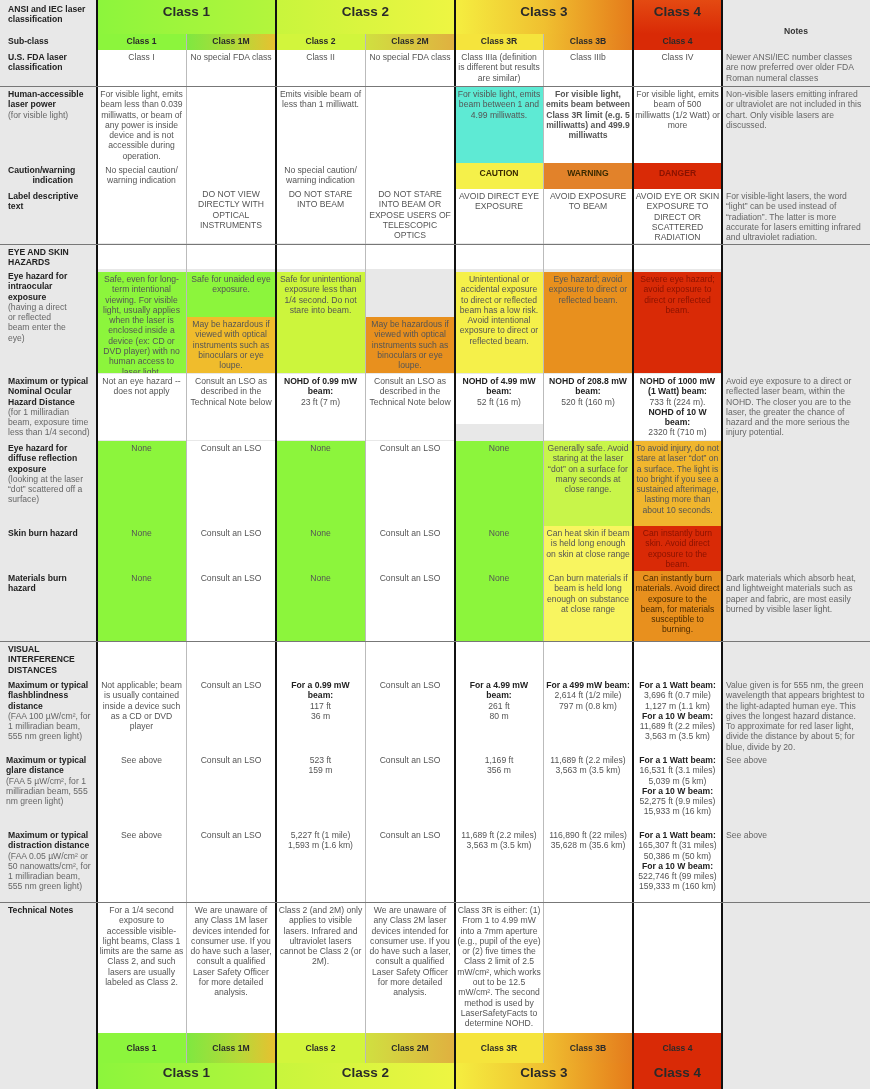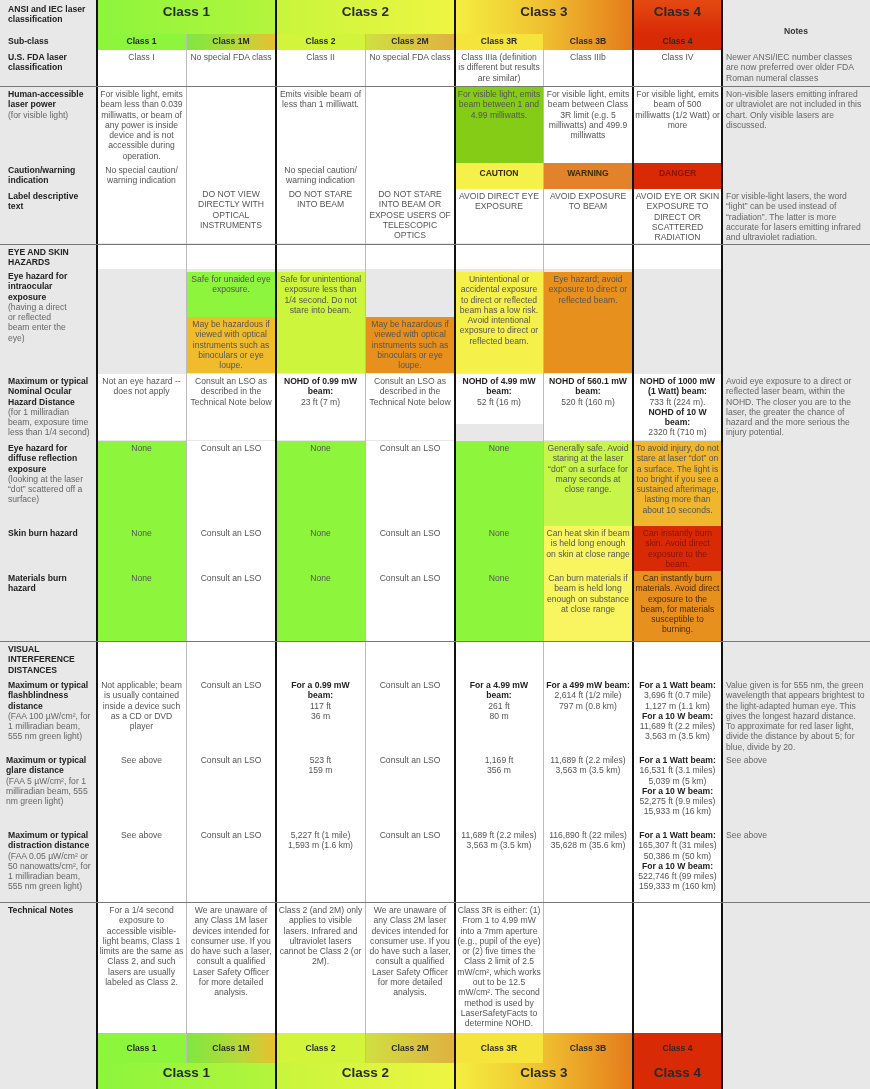--- a/index.html
+++ b/index.html
@@ -56,26 +56,26 @@
   <div class="cell" style="left:455px;top:50px;width:88px;height:36px;background:#fff;">Class IIIa (definition is different but results are similar)</div>
   <div class="cell" style="left:543px;top:50px;width:90px;height:36px;background:#fff;">Class IIIb</div>
   <div class="cell" style="left:633px;top:50px;width:89px;height:36px;background:#fff;">Class IV</div>
   <div class="cell note" style="left:722px;top:50px;width:148px;height:36px;">Newer ANSI/IEC number classes are now preferred over older FDA Roman numeral classes</div>
 
   <div class="cell lbl" style="left:0;top:87px;width:97px;height:76px;"><span class="t">Human-accessible laser power</span><span>(for visible light)</span></div>
   <div class="cell" style="left:97px;top:87px;width:89px;height:76px;background:#fff;">For visible light, emits beam less than 0.039 milliwatts, or beam of any power is inside device and is not accessible during operation.</div>
   <div class="cell" style="left:186px;top:87px;width:90px;height:76px;background:#fff;"></div>
   <div class="cell" style="left:276px;top:87px;width:89px;height:76px;background:#fff;">Emits visible beam of less than 1 milliwatt.</div>
   <div class="cell" style="left:365px;top:87px;width:90px;height:76px;background:#fff;"></div>
-  <div class="cell" style="left:455px;top:87px;width:88px;height:76px;background:#84cc16;">For visible light, emits beam between 1 and 4.99 milliwatts.</div>
-  <div class="cell" style="left:543px;top:87px;width:90px;height:76px;background:#fff;">For visible light, emits beam between Class 3R limit (e.g. 5 milliwatts) and 499.9 milliwatts</div>
+  <div class="cell" style="left:455px;top:87px;width:88px;height:76px;background:#5eead4;">For visible light, emits beam between 1 and 4.99 milliwatts.</div>
+  <div class="cell" style="left:543px;top:87px;width:90px;height:76px;background:#fff;font-weight:bold;">For visible light, emits beam between Class 3R limit (e.g. 5 milliwatts) and 499.9 milliwatts</div>
   <div class="cell" style="left:633px;top:87px;width:89px;height:76px;background:#fff;">For visible light, emits beam of 500 milliwatts (1/2 Watt) or more</div>
   <div class="cell note" style="left:722px;top:87px;width:148px;height:76px;">Non-visible lasers emitting infrared or ultraviolet are not included in this chart. Only visible lasers are discussed.</div>
 
-  <div class="cell lbl" style="left:0;top:163px;width:77px;height:26px;">
+  <div class="cell lbl" style="left:0;top:163px;width:77px;height:26px;text-align:right;">
       <span class="t">Caution/warning indication</span>
     </div>
   <div class="cell" style="left:97px;top:163px;width:89px;height:26px;background:#fff;">No special caution/ warning indication</div>
   <div class="cell" style="left:186px;top:163px;width:90px;height:26px;background:#fff;"></div>
   <div class="cell" style="left:276px;top:163px;width:89px;height:26px;background:#fff;">No special caution/ warning indication</div>
   <div class="cell" style="left:365px;top:163px;width:90px;height:26px;background:#fff;"></div>
   <div class="cell sig" style="left:455px;top:163px;width:88px;height:26px;background:#f5f04a;">CAUTION</div>
   <div class="cell sig" style="left:543px;top:163px;width:90px;height:26px;background:#e2822a;">WARNING</div>
   <div class="cell sig red-text" style="left:633px;top:163px;width:89px;height:26px;background:#d92a06;">DANGER</div>
 
@@ -90,34 +90,36 @@
   <div class="cell" style="left:543px;top:189px;width:90px;height:54px;background:#fff;">AVOID EXPOSURE TO BEAM</div>
   <div class="cell" style="left:633px;top:189px;width:89px;height:54px;background:#fff;">AVOID EYE OR SKIN EXPOSURE TO DIRECT OR SCATTERED RADIATION</div>
   <div class="cell note" style="left:722px;top:189px;width:148px;height:54px;">For visible-light lasers, the word “light” can be used instead of “radiation”. The latter is more accurate for lasers emitting infrared and ultraviolet radiation.</div>
 
   <div class="cell lbl" style="left:0;top:245px;width:97px;height:24px;">
       <span class="t">EYE AND SKIN HAZARDS</span>
     </div>
   <div class="cell" style="left:97px;top:245px;width:625px;height:24px;background:#fff;"></div>
 
   <div class="cell lbl" style="left:0;top:269px;width:77px;height:104px;"><span class="t">Eye hazard for intraocular exposure</span><span>(having a direct or reflected beam enter the eye)</span></div>
+  <div class="cell" style="left:97px;top:272px;width:89px;height:101px;background:#8cf53c;">Safe, even for long-term intentional viewing. For visible light, usually applies when the laser is enclosed inside a device (ex: CD or DVD player) with no human access to laser light.</div>
   <div class="cell" style="left:186px;top:272px;width:90px;height:45px;background:#8cf53c;">Safe for unaided eye exposure.</div>
   <div class="cell" style="left:186px;top:317px;width:90px;height:56px;background:#f0bc2c;">May be hazardous if viewed with optical instruments such as binoculars or eye loupe.</div>
   <div class="cell" style="left:276px;top:272px;width:89px;height:101px;background:#ccf53c;">Safe for unintentional exposure less than 1/4 second. Do not stare into beam.</div>
   <div class="cell" style="left:365px;top:317px;width:90px;height:56px;background:#e8901e;">May be hazardous if viewed with optical instruments such as binoculars or eye loupe.</div>
   <div class="cell" style="left:455px;top:272px;width:88px;height:101px;background:#f5f04a;">Unintentional or accidental exposure to direct or reflected beam has a low risk. Avoid intentional exposure to direct or reflected beam.</div>
   <div class="cell" style="left:543px;top:272px;width:90px;height:101px;background:#e8901e;">Eye hazard; avoid exposure to direct or reflected beam.</div>
+  <div class="cell red-text" style="left:633px;top:272px;width:89px;height:101px;background:#d92a06;">Severe eye hazard; avoid exposure to direct or reflected beam.</div>
 
   <div class="cell lbl" style="left:0;top:374px;width:97px;height:66px;"><span class="t">Maximum or typical Nominal Ocular Hazard Distance</span><span>(for 1 milliradian beam, exposure time less than 1/4 second)</span></div>
   <div class="cell" style="left:97px;top:374px;width:89px;height:66px;background:#fff;">Not an eye hazard -- does not apply</div>
   <div class="cell" style="left:186px;top:374px;width:90px;height:66px;background:#fff;">Consult an LSO as described in the Technical Note below</div>
   <div class="cell" style="left:276px;top:374px;width:89px;height:66px;background:#fff;"><b>NOHD of 0.99 mW beam:</b><br><span>23 ft (7 m)</span></div>
   <div class="cell" style="left:365px;top:374px;width:90px;height:66px;background:#fff;">Consult an LSO as described in the Technical Note below</div>
   <div class="cell" style="left:455px;top:374px;width:88px;height:50px;background:#fff;"><b>NOHD of 4.99 mW beam:</b><br><span>52 ft (16 m)</span></div>
-  <div class="cell" style="left:543px;top:374px;width:90px;height:66px;background:#fff;"><b>NOHD of 560.1 mW beam:</b><br><span>520 ft (160 m)</span></div>
+  <div class="cell" style="left:543px;top:374px;width:90px;height:66px;background:#fff;"><b>NOHD of 208.8 mW beam:</b><br><span>520 ft (160 m)</span></div>
   <div class="cell" style="left:633px;top:374px;width:89px;height:66px;background:#fff;"><b>NOHD of 1000 mW (1 Watt) beam:</b><br><span>733 ft (224 m).</span><br><b>NOHD of 10 W beam:</b><br><span>2320 ft (710 m)</span></div>
   <div class="cell note" style="left:722px;top:374px;width:148px;height:66px;">Avoid eye exposure to a direct or reflected laser beam, within the NOHD. The closer you are to the laser, the greater the chance of hazard and the more serious the injury potential.</div>
 
   <div class="cell lbl" style="left:0;top:441px;width:97px;height:85px;"><span class="t">Eye hazard for diffuse reflection exposure</span><span>(looking at the laser “dot” scattered off a surface)</span></div>
   <div class="cell" style="left:97px;top:441px;width:89px;height:85px;background:#8cf53c;">None</div>
   <div class="cell" style="left:186px;top:441px;width:90px;height:85px;background:#fff;">Consult an LSO</div>
   <div class="cell" style="left:276px;top:441px;width:89px;height:85px;background:#8cf53c;">None</div>
   <div class="cell" style="left:365px;top:441px;width:90px;height:85px;background:#fff;">Consult an LSO</div>
   <div class="cell" style="left:455px;top:441px;width:88px;height:85px;background:#8cf53c;">None</div>
   <div class="cell" style="left:543px;top:441px;width:90px;height:85px;background:#c8f54a;">Generally safe. Avoid staring at the laser “dot” on a surface for many seconds at close range.</div>
@@ -137,20 +139,21 @@
   <div class="cell lbl" style="left:0;top:571px;width:97px;height:70px;">
       <span class="t">Materials burn hazard</span>
     </div>
   <div class="cell" style="left:97px;top:571px;width:89px;height:70px;background:#8cf53c;">None</div>
   <div class="cell" style="left:186px;top:571px;width:90px;height:70px;background:#fff;">Consult an LSO</div>
   <div class="cell" style="left:276px;top:571px;width:89px;height:70px;background:#8cf53c;">None</div>
   <div class="cell" style="left:365px;top:571px;width:90px;height:70px;background:#fff;">Consult an LSO</div>
   <div class="cell" style="left:455px;top:571px;width:88px;height:70px;background:#8cf53c;">None</div>
   <div class="cell" style="left:543px;top:571px;width:90px;height:70px;background:#f8f560;">Can burn materials if beam is held long enough on substance at close range</div>
   <div class="cell" style="left:633px;top:571px;width:89px;height:70px;background:#e8901e;color:#4a2a00;">Can instantly burn materials. Avoid direct exposure to the beam, for materials susceptible to burning.</div>
+  <div class="cell note" style="left:722px;top:571px;width:148px;height:70px;">Dark materials which absorb heat, and lightweight materials such as paper and fabric, are most easily burned by visible laser light.</div>
 
   <div class="cell" style="left:97px;top:642px;width:625px;height:260px;background:#fff;"></div>
   <div class="cell lbl" style="left:0;top:642px;width:97px;height:36px;">
       <span class="t">VISUAL INTERFERENCE DISTANCES</span>
     </div>
 
   <div class="cell lbl" style="left:0;top:678px;width:97px;height:75px;"><span class="t">Maximum or typical flashblindness distance</span><span>(FAA 100 µW/cm², for 1 milliradian beam, 555 nm green light)</span></div>
   <div class="cell" style="left:97px;top:678px;width:89px;height:75px;">Not applicable; beam is usually contained inside a device such as a CD or DVD player</div>
   <div class="cell" style="left:186px;top:678px;width:90px;height:75px;">Consult an LSO</div>
   <div class="cell" style="left:276px;top:678px;width:89px;height:75px;white-space:pre-line;"><b>For a 0.99 mW beam:</b><br><span>117 ft

